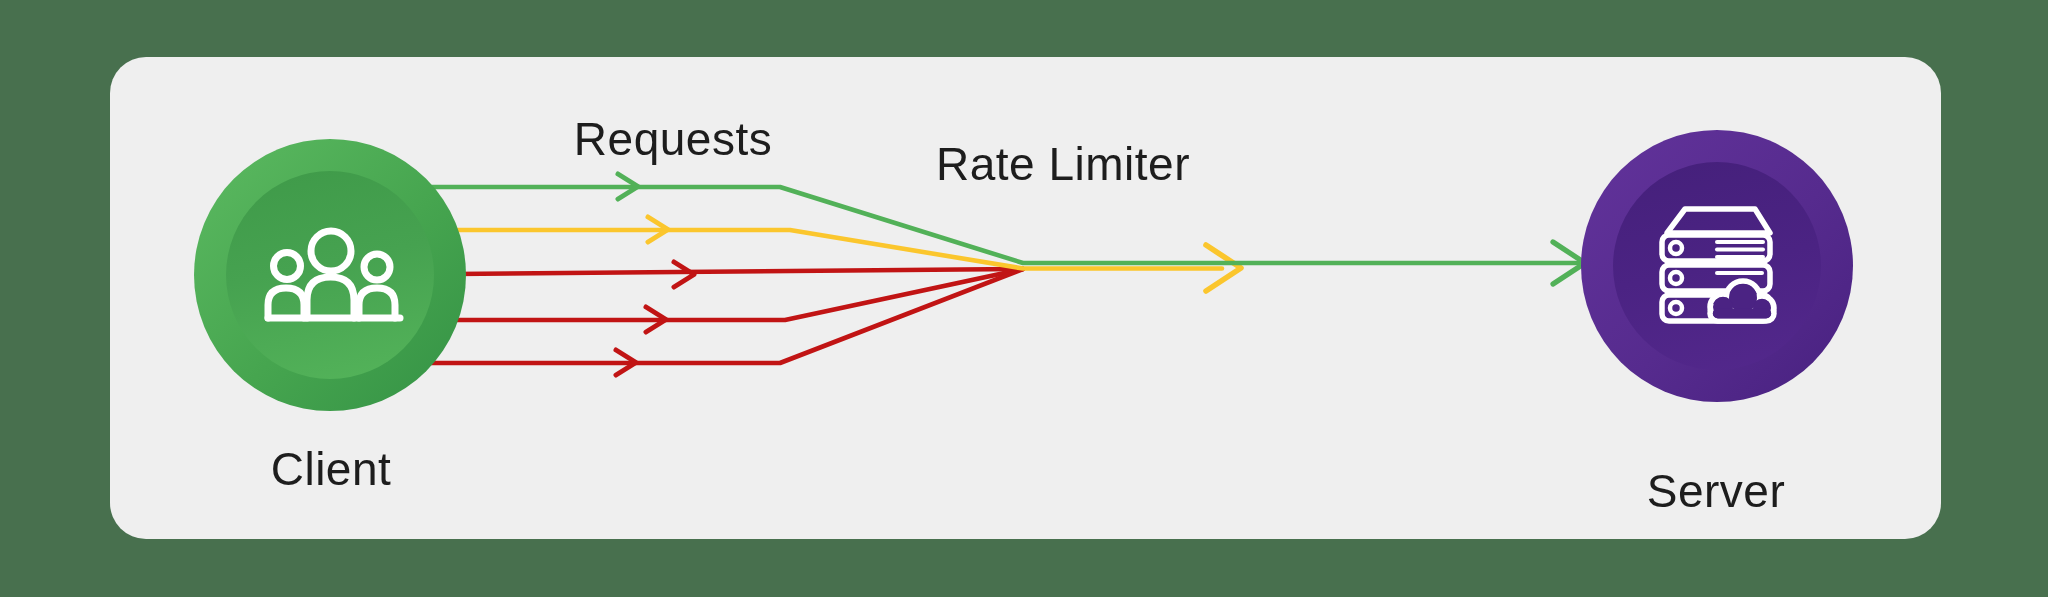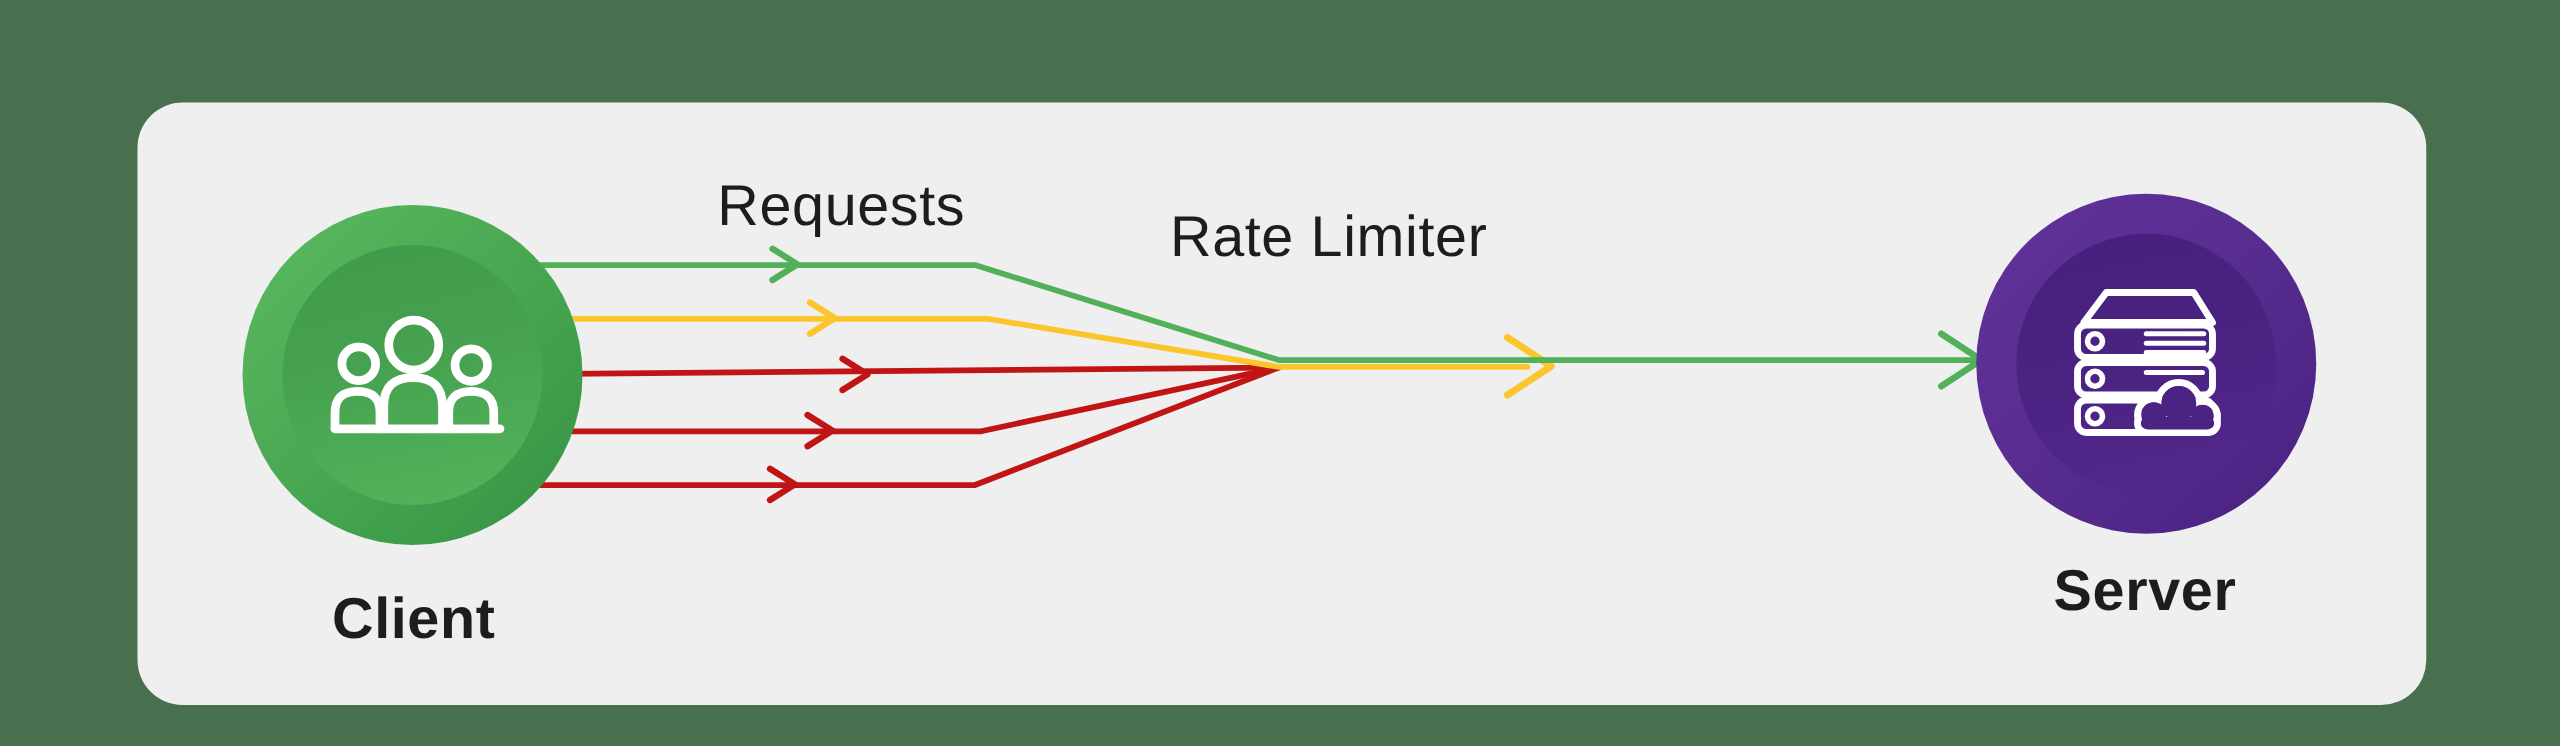--- a/index.html
+++ b/index.html
@@ -3,21 +3,21 @@
 <meta charset="utf-8">
 <style>
   html,body{margin:0;padding:0;}
   body{
     width:2048px;height:597px;
     background:#48704e;
     font-family:"Liberation Sans", sans-serif;
     position:relative;
     overflow:hidden;
   }
-  .stage{position:absolute;left:0;top:0;width:2048px;height:546px;margin-top:25px;}
+  .stage{position:absolute;left:0;top:0;width:2048px;height:546px;}
   .panel{
     position:absolute;left:110px;top:57px;width:1831px;height:482px;
     background:#efefef;border-radius:36px;
   }
   .flow-svg{position:absolute;left:0;top:0;width:2048px;height:597px;}
   .node{position:absolute;border-radius:50%;}
   .node-inner{
     position:absolute;left:32px;top:32px;right:32px;bottom:32px;
     border-radius:50%;
   }
@@ -40,22 +40,22 @@
     position:absolute;
     color:#1d1d1d;
     font-size:46px;
     line-height:1;
     white-space:nowrap;
     transform:translateX(-50%);
     letter-spacing:0.5px;
   }
   .label-requests{left:673px;top:116px;}
   .label-rate-limiter{left:1063px;top:141px;}
-  .label-client{left:331px;top:446px;font-weight:bold;}
-  .label-server{left:1716px;top:424px;font-weight:bold;}
+  .label-client{left:331px;top:446px;}
+  .label-server{left:1716px;top:468px;}
 </style>
 </head>
 <body>
 
 <div class="stage">
 
   <div class="panel"></div>
 
   <svg class="flow-svg" viewBox="0 0 2048 597" xmlns="http://www.w3.org/2000/svg">
 

